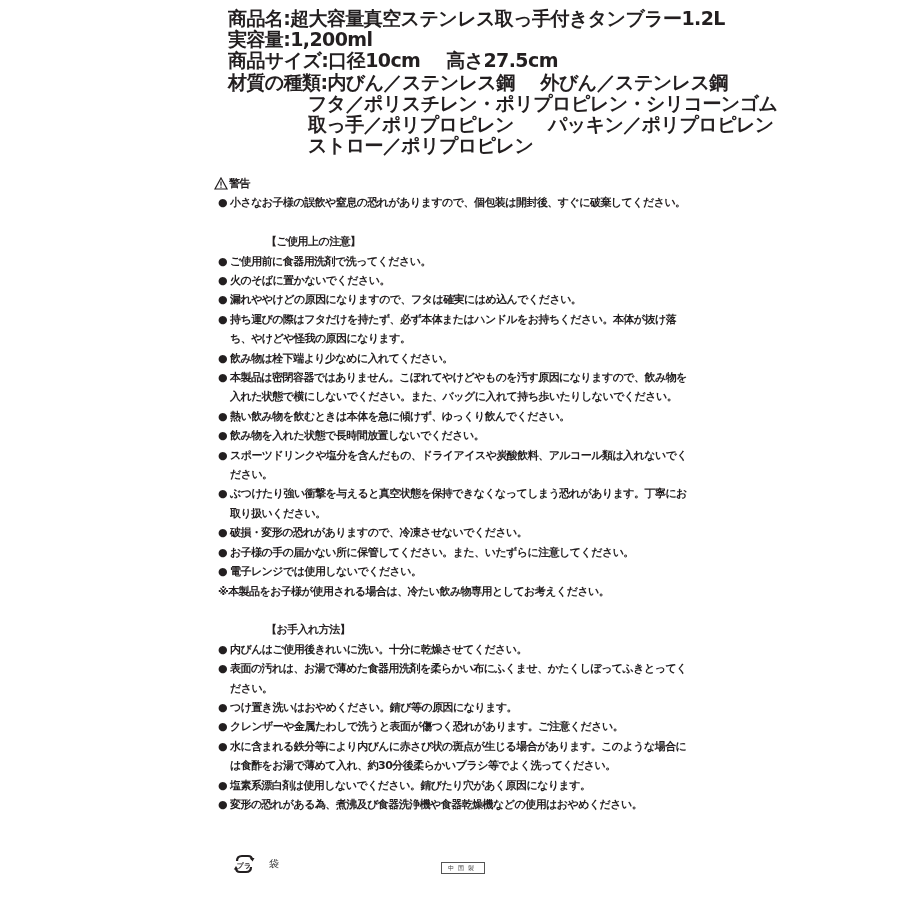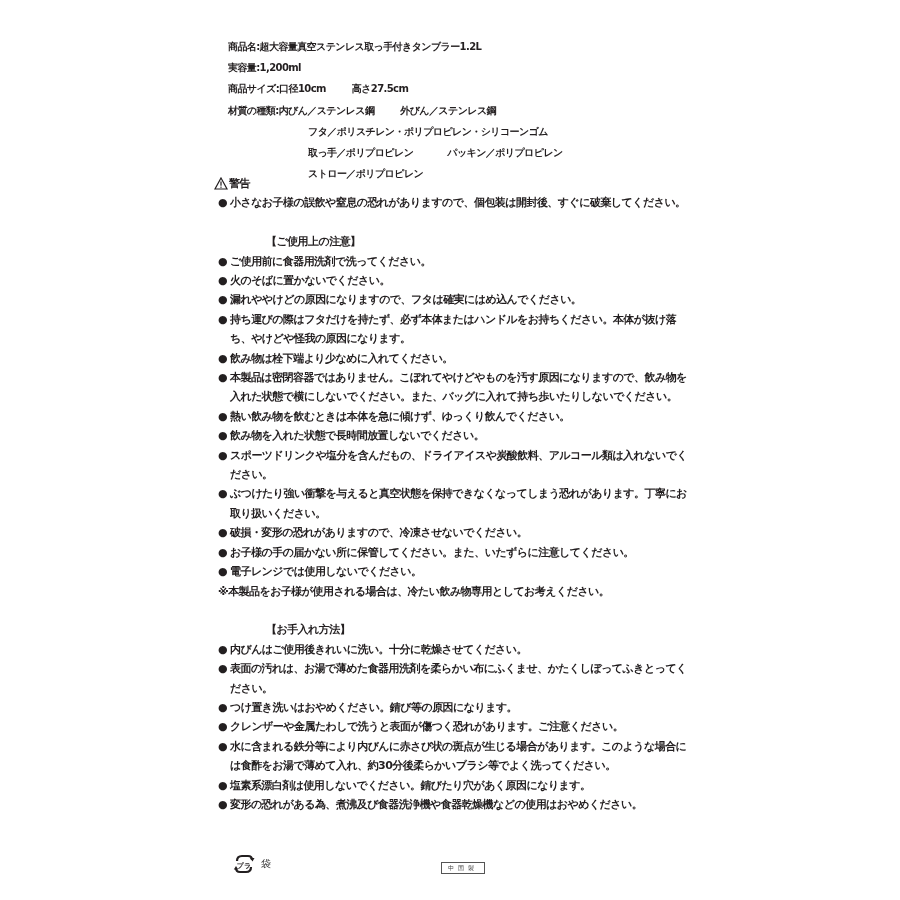--- a/index.html
+++ b/index.html
@@ -2,36 +2,36 @@
 <html><head>
 <meta charset="utf-8">
 <style>
   html, body { margin: 0; padding: 0; background: #ffffff; }
   body {
     width: 900px; height: 900px; position: relative; overflow: hidden;
     font-family: "DejaVu Sans", "Liberation Sans", sans-serif;
     color: #231f20;
   }
   .doc { position: absolute; left: 0; top: 0; width: 900px; height: 900px; }
-  .spec { position: absolute; left: 228px; top: 36px; font-size: 10px; line-height: 21.2px; letter-spacing: -0.6px; font-weight: bold; }
+  .spec { position: absolute; left: 228px; top: 8px; font-size: 19px; line-height: 21.2px; letter-spacing: -0.6px; font-weight: bold; }
   .spec .row { white-space: nowrap; }
   .spec .indent { padding-left: 80px; }
   .spec .gap { display: inline-block; width: 26px; }
 
   .body { position: absolute; left: 218px; top: 174px; width: 470px; font-size: 11px; line-height: 19.4px; letter-spacing: -0.55px; font-weight: bold; }
   .warn-title { display: flex; align-items: center; gap: 1px; margin-left: -4px; }
   .warn-title svg { width: 14px; height: 13px; }
   .line { white-space: nowrap; margin-left: 48px; }
   .item { display: flex; }
   .item .dot { flex: 0 0 auto; width: 12px; }
   .item .txt { flex: 1 1 auto; white-space: normal; word-break: break-all; }
   .blank { height: 19.4px; }
   .note { margin-left: 0; }
 
-  .footer-recycle { position: absolute; left: 233px; top: 853px; display: flex; align-items: center; gap: 6px; }
+  .footer-recycle { position: absolute; left: 233px; top: 853px; display: flex; align-items: center; gap: 14px; }
   .footer-recycle svg { width: 22px; height: 22px; }
   .footer-recycle .lbl { font-size: 10px; color: #333; }
   .origin-box { position: absolute; left: 441px; top: 862px; width: 44px; height: 12px; border: 1px solid #555; box-sizing: border-box; font-size: 6px; line-height: 10px; color: #444; text-align: center; letter-spacing: 4px; }
 </style>
 </head>
 <body>
 
 <div class="doc">
 
   <div class="spec">

